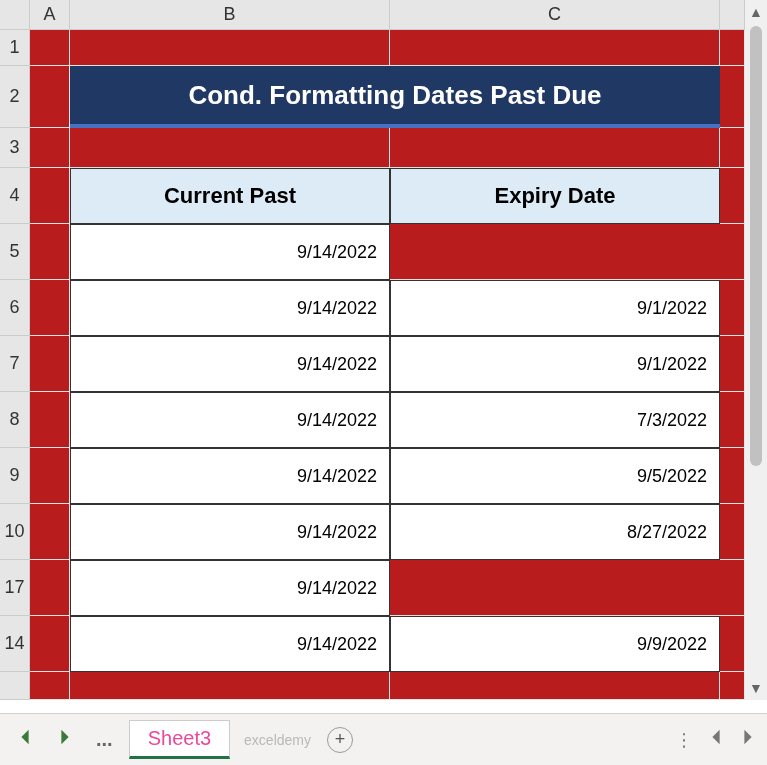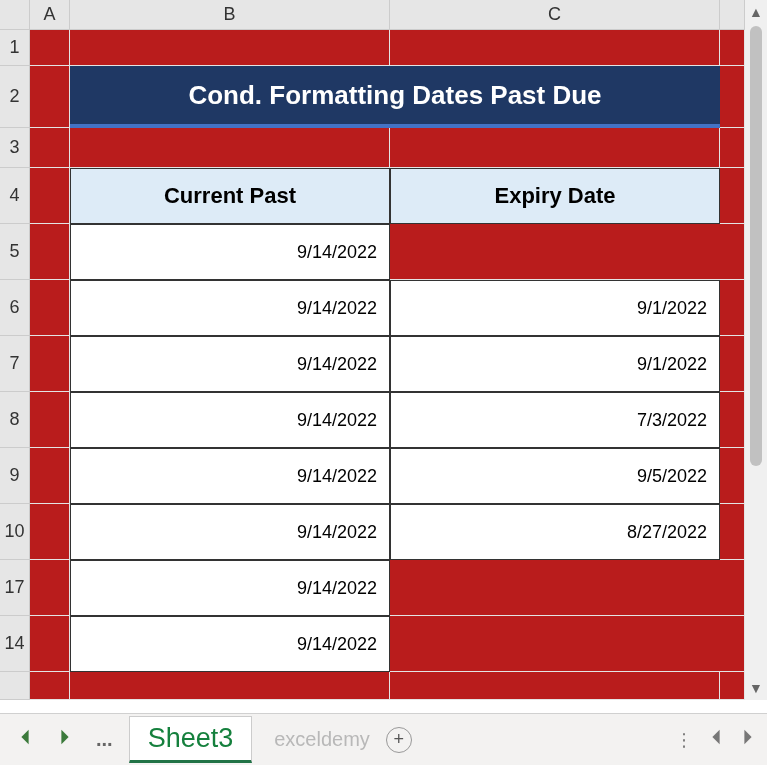--- a/index.html
+++ b/index.html
@@ -145,24 +145,24 @@
     color:#555555;
     gap: 10px;
   }
   .nav-btn { color:#4a8f4a; font-size:20px; cursor:pointer; padding:0 6px; }
   .dots { color:#666666; padding:0 6px; font-size:20px; font-weight:bold;}
   .tab {
     background:#ffffff;
     border:1px solid #cccccc;
     border-bottom: 3px solid #217346;
     padding: 6px 18px;
-    font-size:27px;
-    color:#15803d;
-  }
-  .watermark { color:#b8b8b8; font-size:20px; margin-left:12px; }
+    font-size:20px;
+    color:#ec4899;
+  }
+  .watermark { color:#b8b8b8; font-size:14px; margin-left:4px; }
   .add-sheet {
     width:26px; height:26px;
     border:1.5px solid #999999;
     border-radius:50%;
     display:flex; align-items:center; justify-content:center;
     color:#555555; font-size:18px;
     margin-left:6px;
     cursor:pointer;
   }
   .right-nav { margin-left:auto; display:flex; gap:14px; align-items:center; color:#777777; }
@@ -307,20 +307,23 @@
             <div class="col-B">
                 <div class="tbl-cell">9/14/2022</div>
               </div>
             <div class="gcell col-D"></div>
           </div>
           <div class="grid-row rh-d">
             <div class="gcell col-A"></div>
             <div class="col-B">
                 <div class="tbl-cell">9/14/2022</div>
               </div>
+            <div class="col-C">
+                <div class="tbl-cell">9/9/2022</div>
+              </div>
             <div class="gcell col-D"></div>
           </div>
           <div class="grid-row" style="flex:1;">
             <div class="gcell col-A"></div>
             <div class="gcell col-B"></div>
             <div class="gcell col-C"></div>
             <div class="gcell col-D"></div>
           </div>
         </div>
       </div>

